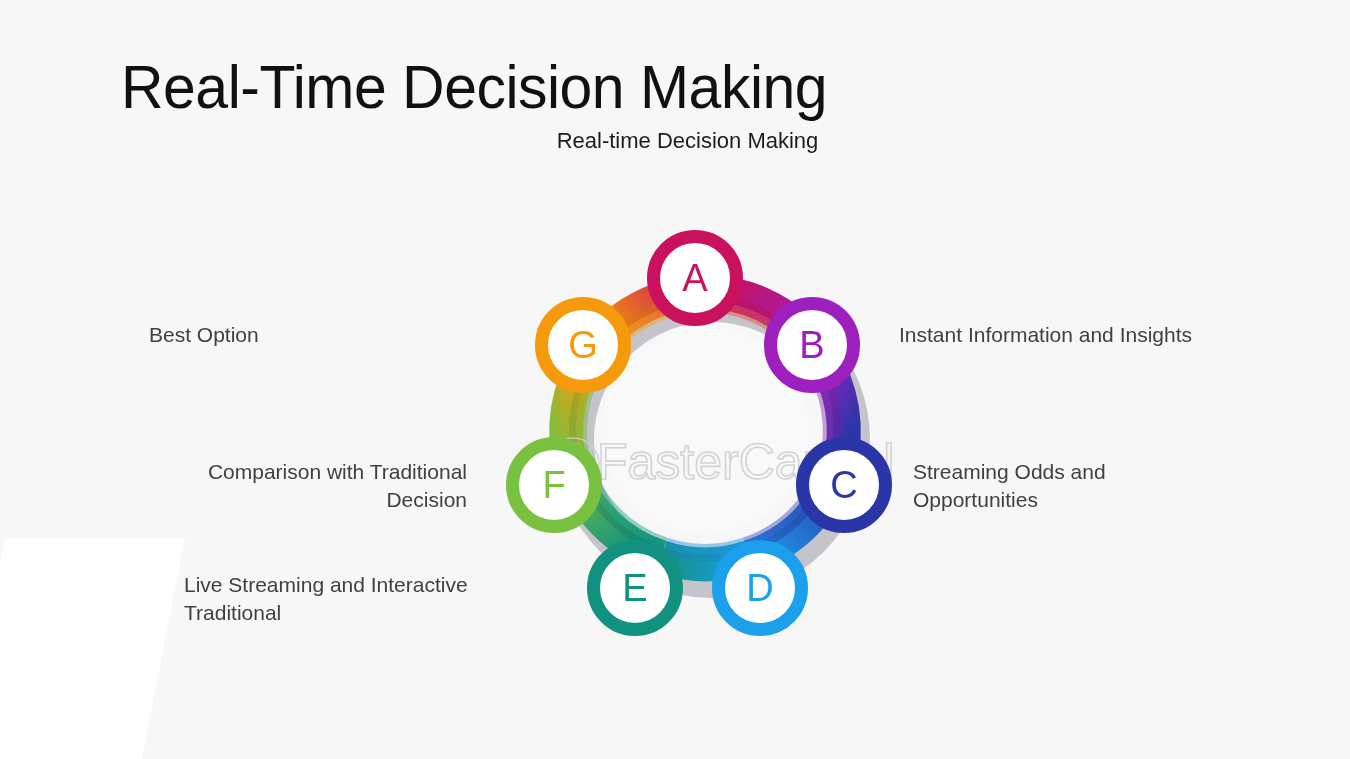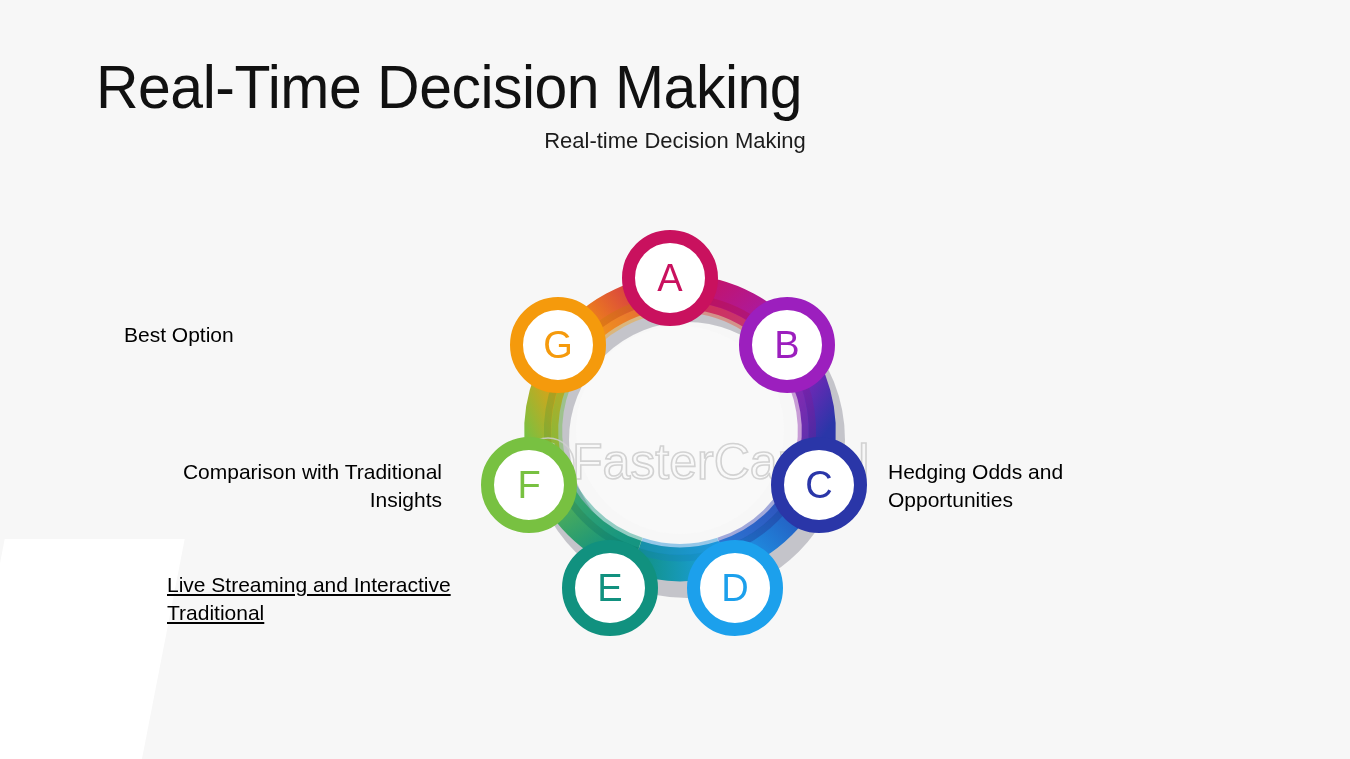--- a/index.html
+++ b/index.html
@@ -25,20 +25,21 @@
     background: #ffffff;
     transform: skewX(-11deg);
     transform-origin: bottom left;
     z-index: 0;
   }
 
   .slide {
     position: absolute;
     inset: 0;
     z-index: 2;
+    margin-left: 25px;
   }
 
   .page-title {
     position: absolute;
     left: 96px;
     top: 10px;
     font-size: 62px;
     line-height: 1.12;
     font-weight: 400;
     color: #111111;
@@ -109,21 +110,21 @@
     font-family: "Liberation Sans", sans-serif;
     font-weight: 400;
     user-select: none;
   }
 
   
   .label {
     position: absolute;
     font-size: 21px;
     line-height: 1.33;
-    color: #000000;
+    color: #404040;
     font-family: "Liberation Sans", sans-serif;
     z-index: 5;
   }
   .label.right { text-align: left; }
   .label.left  { text-align: left; }
 </style>
 </head>
 <body>
 
 <div class="corner-wedge"></div>
@@ -261,34 +262,37 @@
           <circle cx="20" cy="40" r="2.4"></circle>
             <circle cx="29" cy="40" r="2.4"></circle>
           <circle cx="38" cy="40" r="2.4"></circle>
           <path d="M 8 22 h 7 M 8 31 h 7 M 8 40 h 7"></path>
         </g>
       </g>
       <text x="76" y="55" font-family="'Liberation Sans', sans-serif" font-size="50" fill="none" stroke="#d2d2d2" stroke-width="1.6">FasterCapital</text>
     </svg>
   </div>
 
+  <div class="label right" style="left:874px; top:321px; width:400px;">
+    <span>Instant Information and Insights</span>
+  </div>
 
   <div class="label right" style="left:888px; top:458px; width:300px;">
-    <div>Hedging Odds and</div>
+    <div>Streaming Odds and</div>
     <div>Opportunities</div>
   </div>
 
 
-  <div class="label left" style="left:167px; top:571px; width:360px;text-decoration:underline;">
+  <div class="label left" style="left:159px; top:571px; width:360px;">
     <div>Live Streaming and Interactive</div>
     <div>Traditional</div>
   </div>
 
   <div class="label left" style="left:102px; top:458px; width:340px;text-align:right;">
     <div>Comparison with Traditional</div>
-    <div>Insights</div>
+    <div>Decision</div>
   </div>
 
   <div class="label left" style="left:124px; top:321px; width:250px;">
     <span>Best Option</span>
   </div>
 
 </div>
 
 </body></html>

